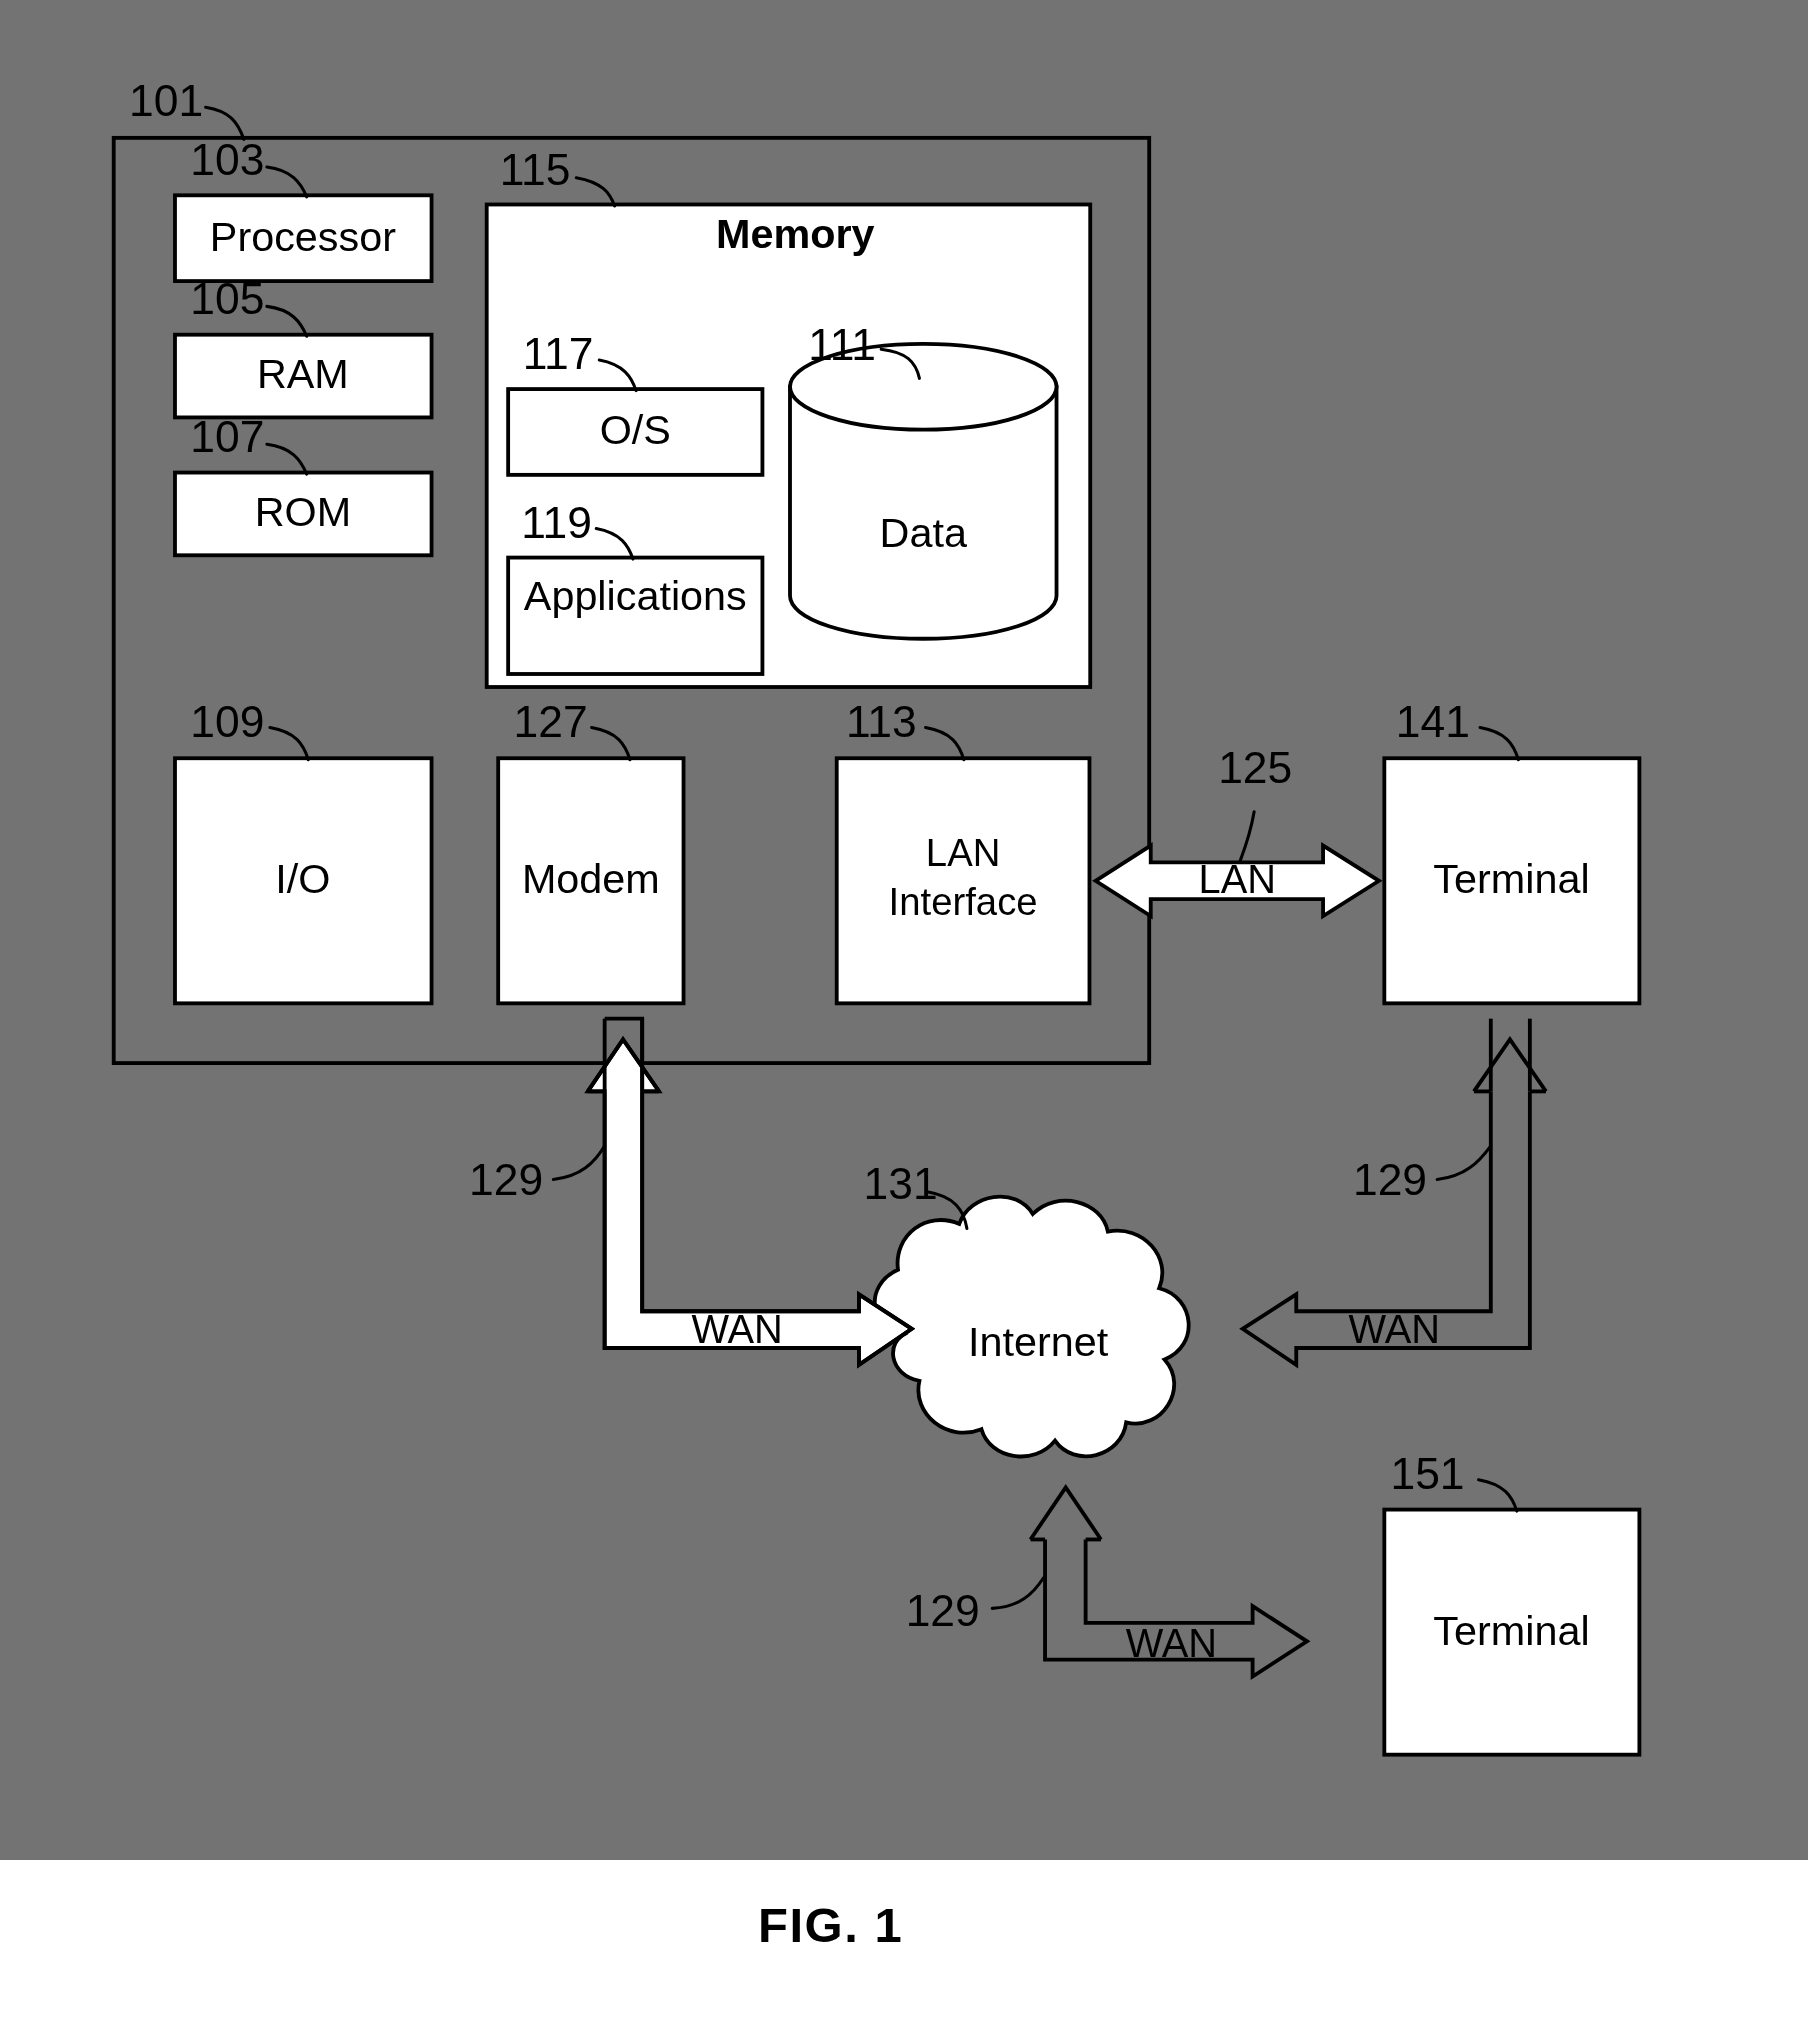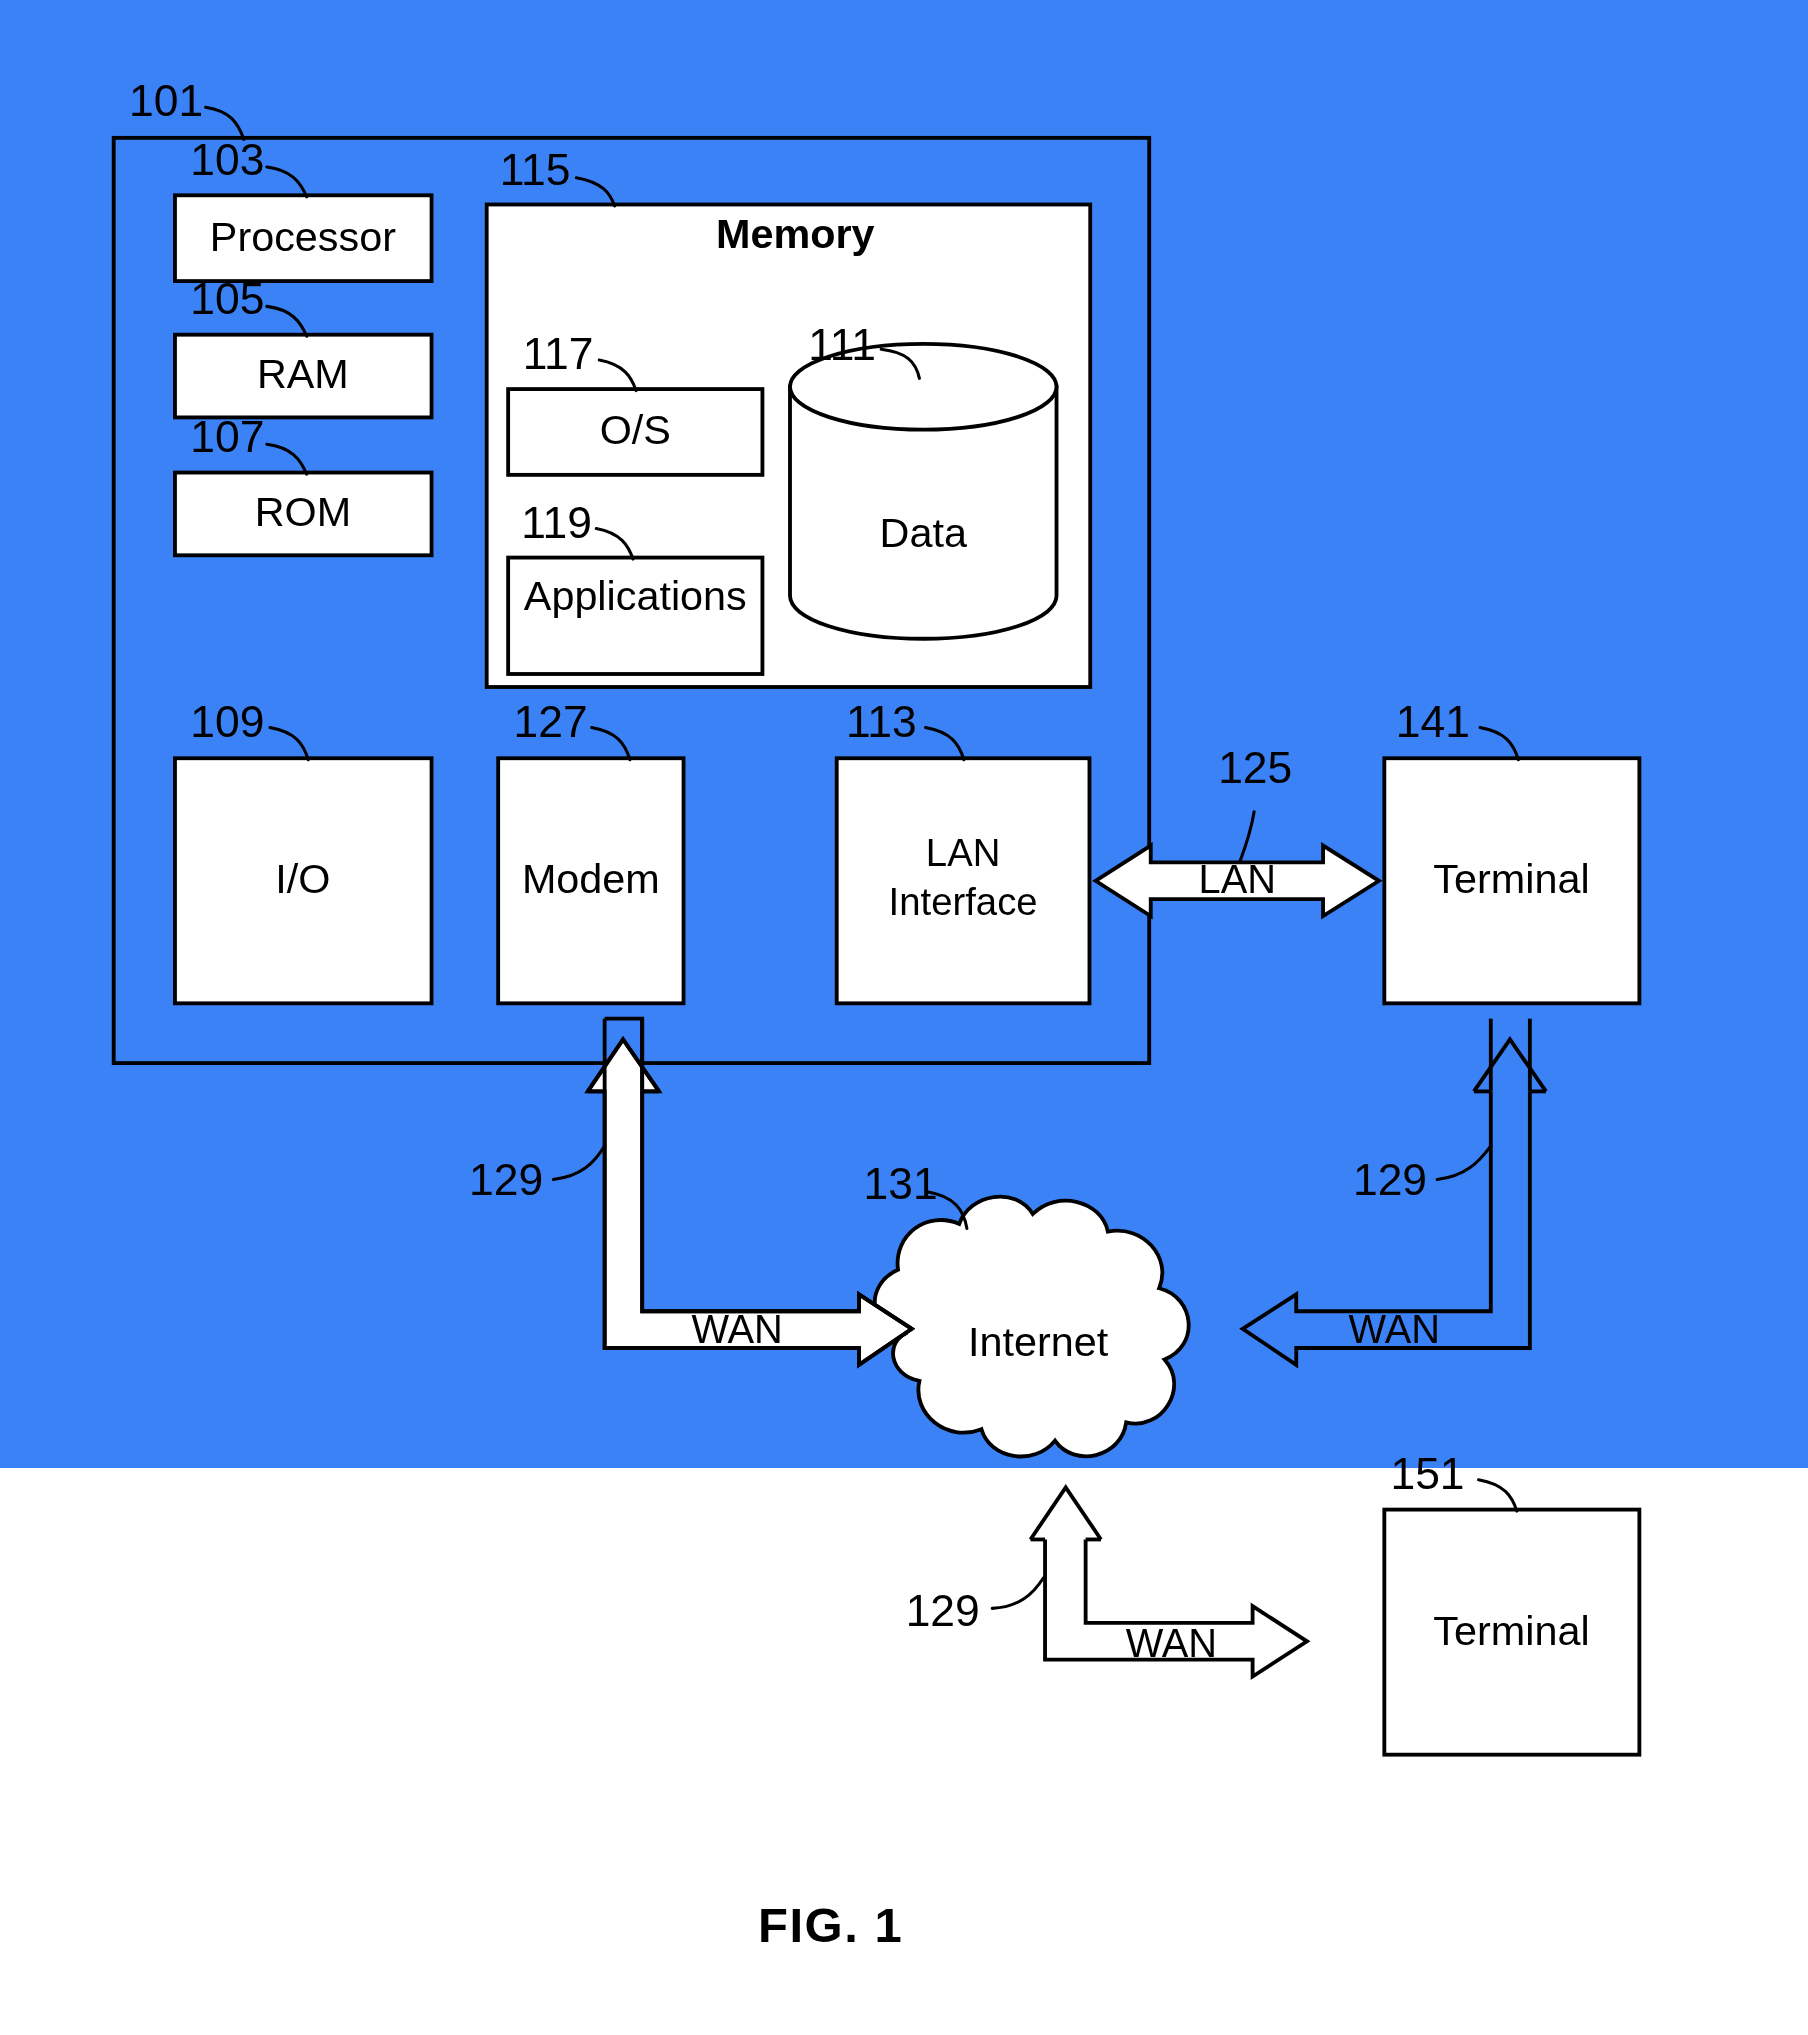--- a/index.html
+++ b/index.html
@@ -9,22 +9,22 @@
   }
   body {
     width: 1809px;
     height: 2035px;
     font-family: "Liberation Sans", sans-serif;
     overflow: hidden;
   }
   #figure-root {
     position: relative;
     width: 1809px;
-    height: 1468px;
-    background: #3b82f6;
+    height: 1860px;
+    background: #737373;
   }
   svg#figure-canvas {
     display: block;
     width: 1809px;
     height: 2035px;
   }
   .shape-outline {
     fill: none;
     stroke: #000000;
     stroke-width: 5;

